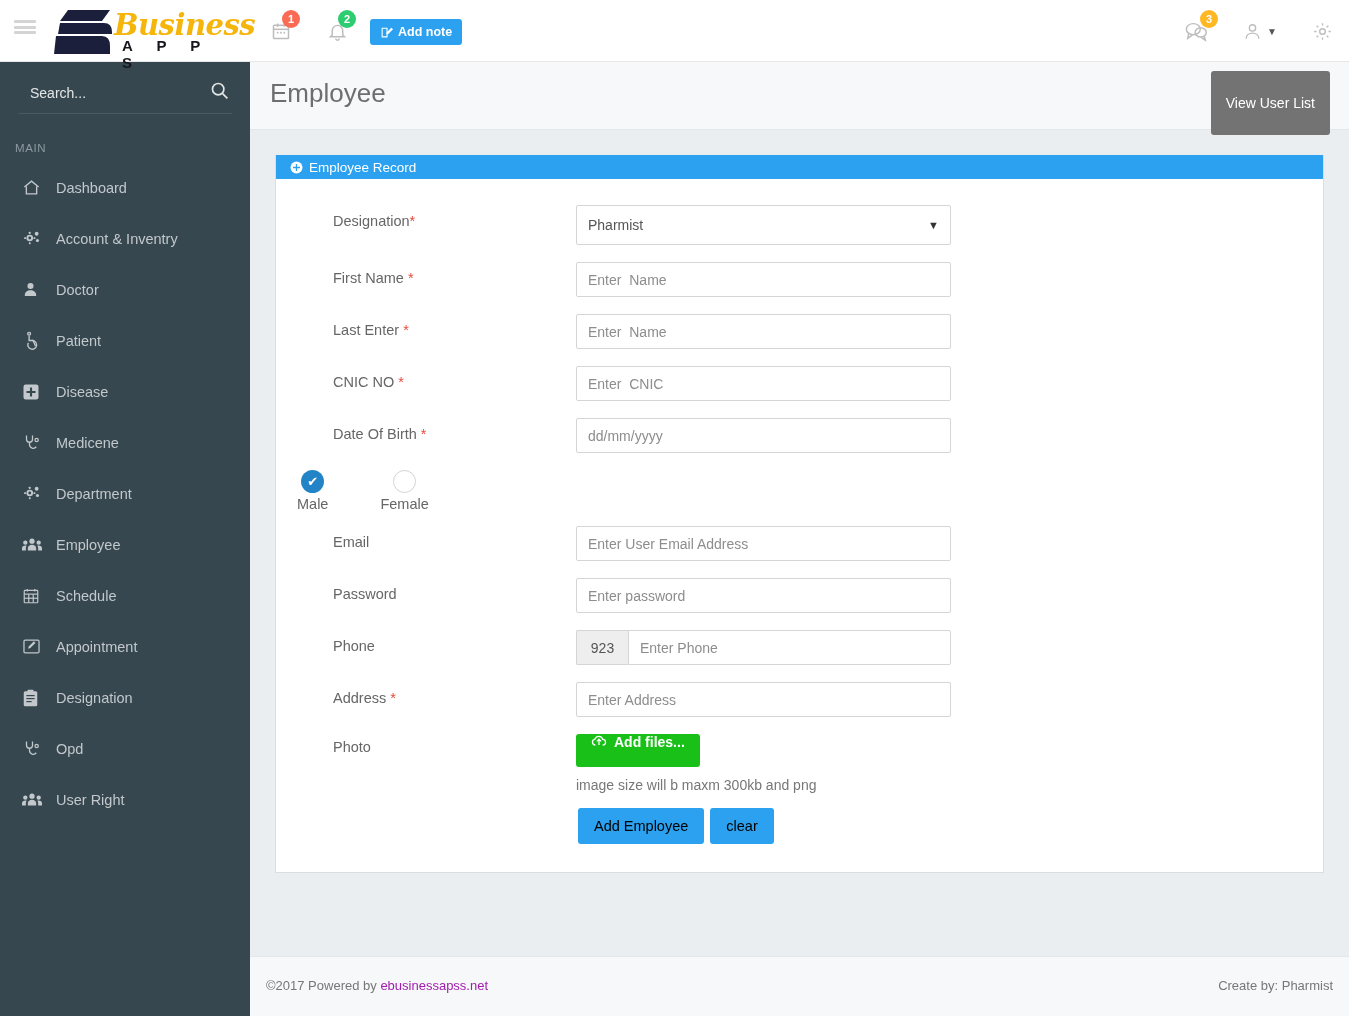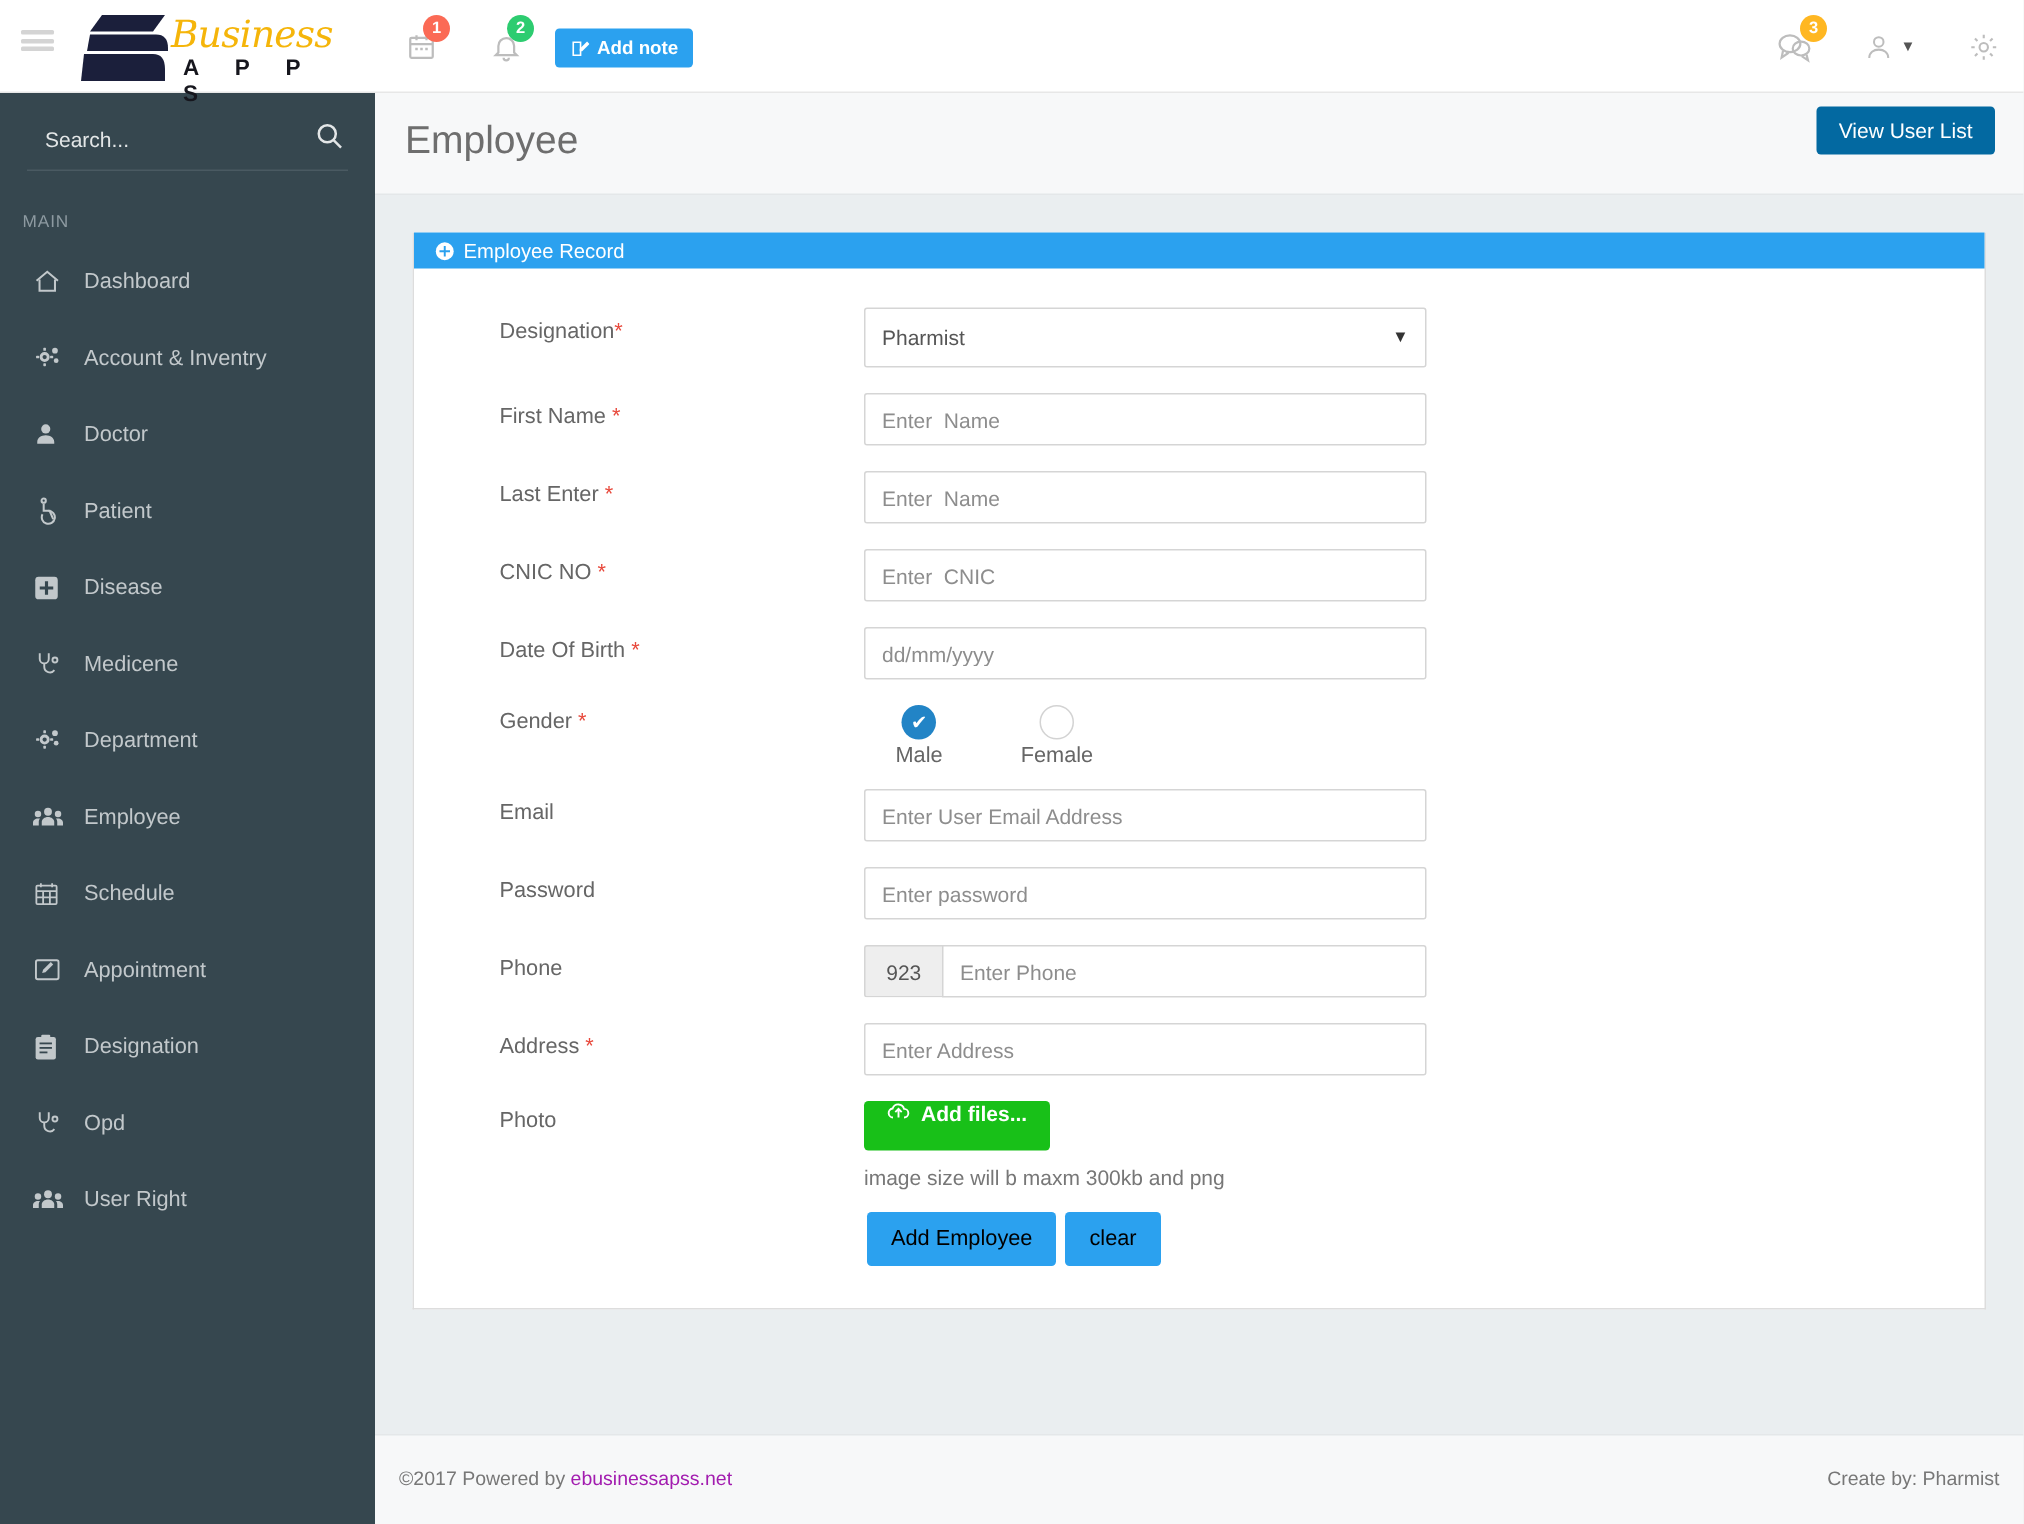--- a/index.html
+++ b/index.html
@@ -27,22 +27,22 @@
     display: flex; flex-direction: column; justify-content: space-between;
     padding: 2px 0;
   }
   .hamburger span { display: block; height: 3px; background: #d4d4d4; border-radius: 1px; }
 
   .logo { position: absolute; left: 54px; top: 6px; width: 160px; height: 50px; cursor: pointer; }
   .logo-mark { position: absolute; left: 0; top: 2px; width: 62px; height: 48px; }
   .logo-business {
     position: absolute; left: 60px; top: 2px;
     font-family: "DejaVu Serif", serif;
-    font-style: italic; font-weight: normal;
-    font-size: 25px; color: #f5b50a;
+    font-style: italic; font-weight: bold;
+    font-size: 29px; color: #f5b50a;
     letter-spacing: -0.5px;
   }
   .logo-apps {
     position: absolute; left: 68px; top: 31px;
     font-family: "Liberation Sans", sans-serif;
     font-weight: bold; font-size: 15px; color: #16161d;
     letter-spacing: 10px;
   }
 
   .hdr-icon {
@@ -129,23 +129,23 @@
     background: #f7f8f9;
     border-bottom: 1px solid #e4e7e9;
   }
   .page-title {
     position: absolute; left: 20px; top: 16px;
     font-size: 26px; color: #6e6e6e; font-weight: normal;
     font-family: "Liberation Sans", sans-serif;
   }
   .view-user-btn {
     position: absolute; right: 19px; top: 9px;
-    background: #0369a1; color: #fff;
+    background: #737373; color: #fff;
     border: none; border-radius: 3px;
-    padding: 8px 15px;
+    padding: 24px 15px;
     font-size: 14px;
     cursor: pointer;
     font-family: "Liberation Sans", sans-serif;
   }
 
   .content-area { background: #eaeef0; padding: 25px 25px 0 25px; height: 886px; }
 
   .panel { background: #ffffff; border: 1px solid #ddd; border-top: none; }
   .panel-head {
     background: #2ba1ef; color: #fff;
@@ -578,23 +578,20 @@
         <div class="form-row">
           <div class="form-label">
             <span>Date Of Birth</span> <span class="req">*</span>
           </div>
           <div class="form-ctrl">
             <input class="inp" type="text" placeholder="dd/mm/yyyy" style="">
           </div>
         </div>
 
         <div class="form-row" style="margin-bottom:14px;">
-          <div class="form-label" style="padding-top:3px;">
-            <span>Gender</span> <span class="req">*</span>
-          </div>
           <div class="form-ctrl">
             <div class="gender-group">
               <div class="gender-opt">
                 <div class="radio-on">✔</div>
                 <div class="gender-txt">Male</div>
               </div>
               <div class="gender-opt">
                 <div class="radio-off"></div>
                 <div class="gender-txt">Female</div>
               </div>

